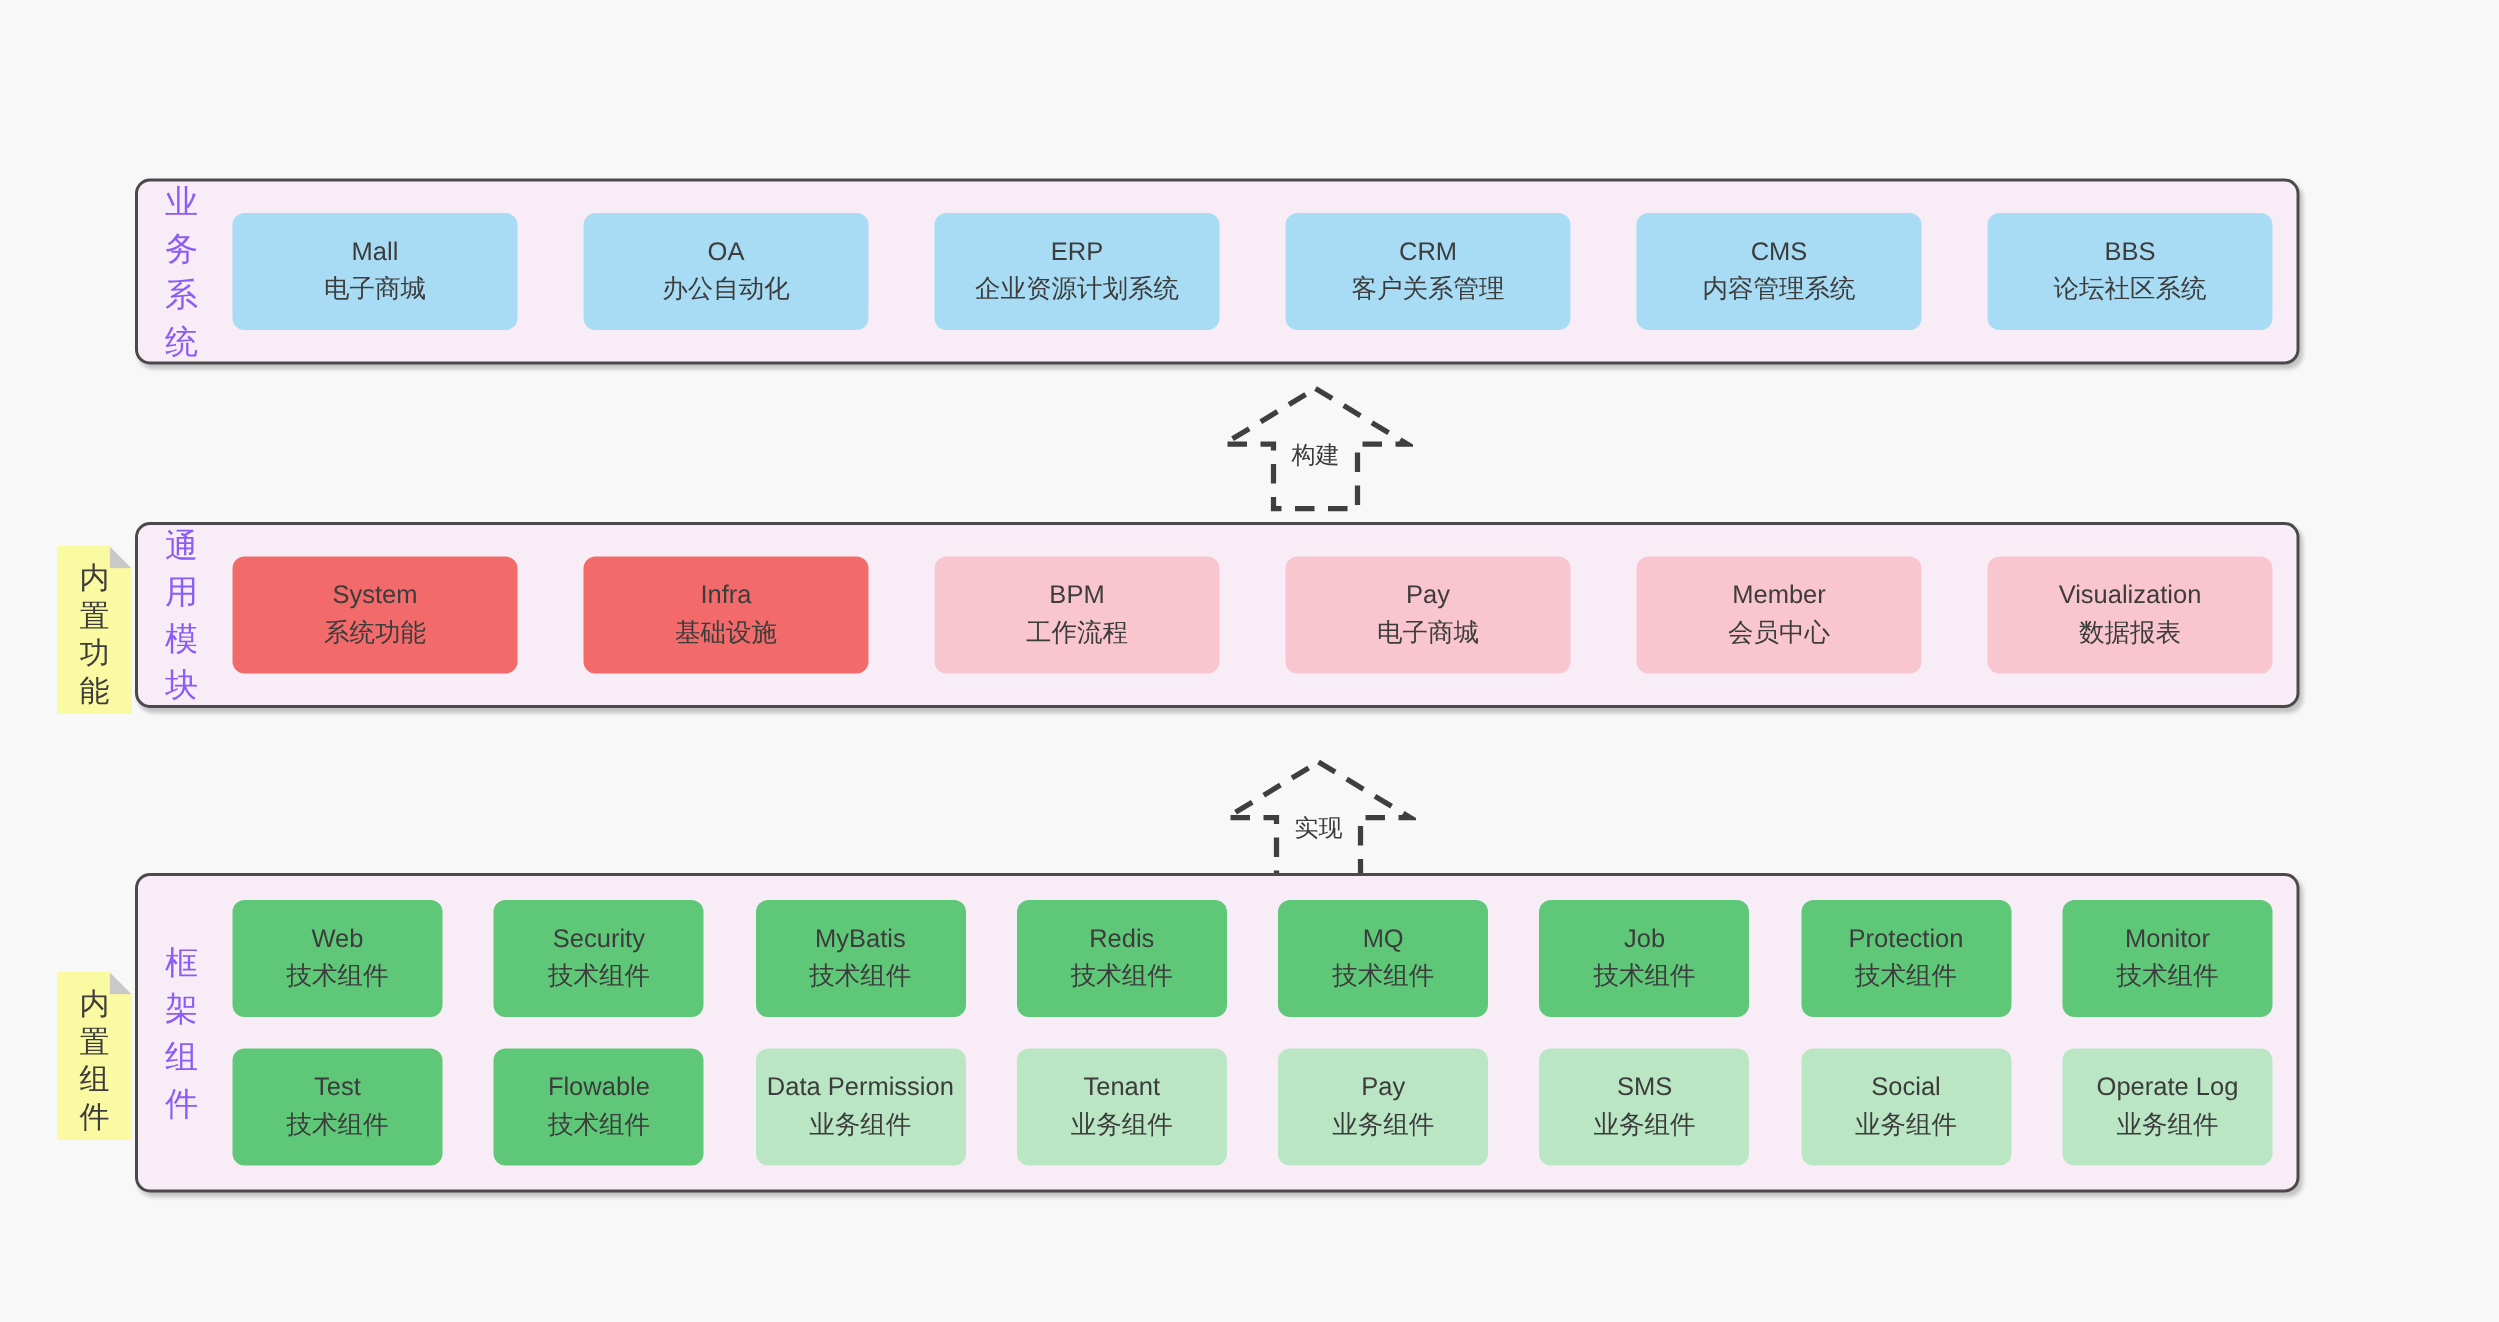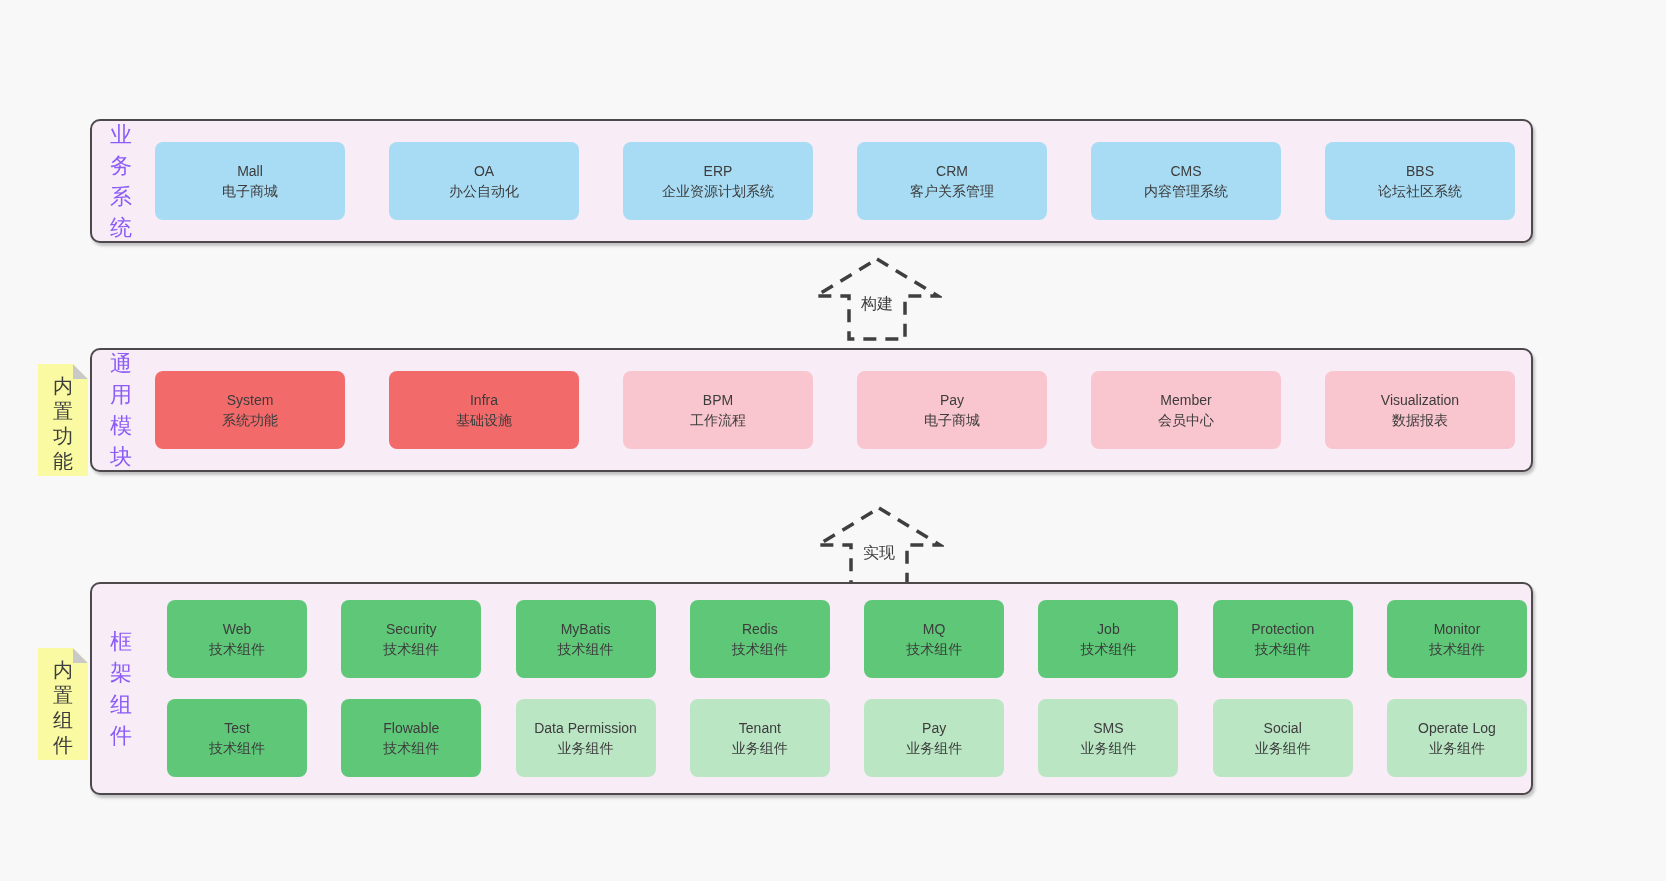--- a/index.html
+++ b/index.html
@@ -40,32 +40,32 @@
     display:flex;
     justify-content:space-between;
     align-items:center;
   }
   .rows{
     flex:1;
     display:flex;
     flex-direction:column;
     gap:21px;
   }
-  .rows .boxes{width:100%;margin-left:12px;}
+  .rows .boxes{width:100%;}
 
   
   .box{
     height:78px;
     border-radius:8px;
     display:flex;
     flex-direction:column;
     justify-content:center;
     align-items:center;
     text-align:center;
-    font-size:14px;
+    font-size:17px;
     line-height:1.45;
     padding:2px 4px;
     box-sizing:border-box;
   }
   .w-lg{width:190px;}
   .w-sm{width:140px;}
   .blue{background:#a8dcf4;}
   .red{background:#f26a6a;}
   .pink{background:#f9c5ce;}
   .green{background:#5fc878;}

